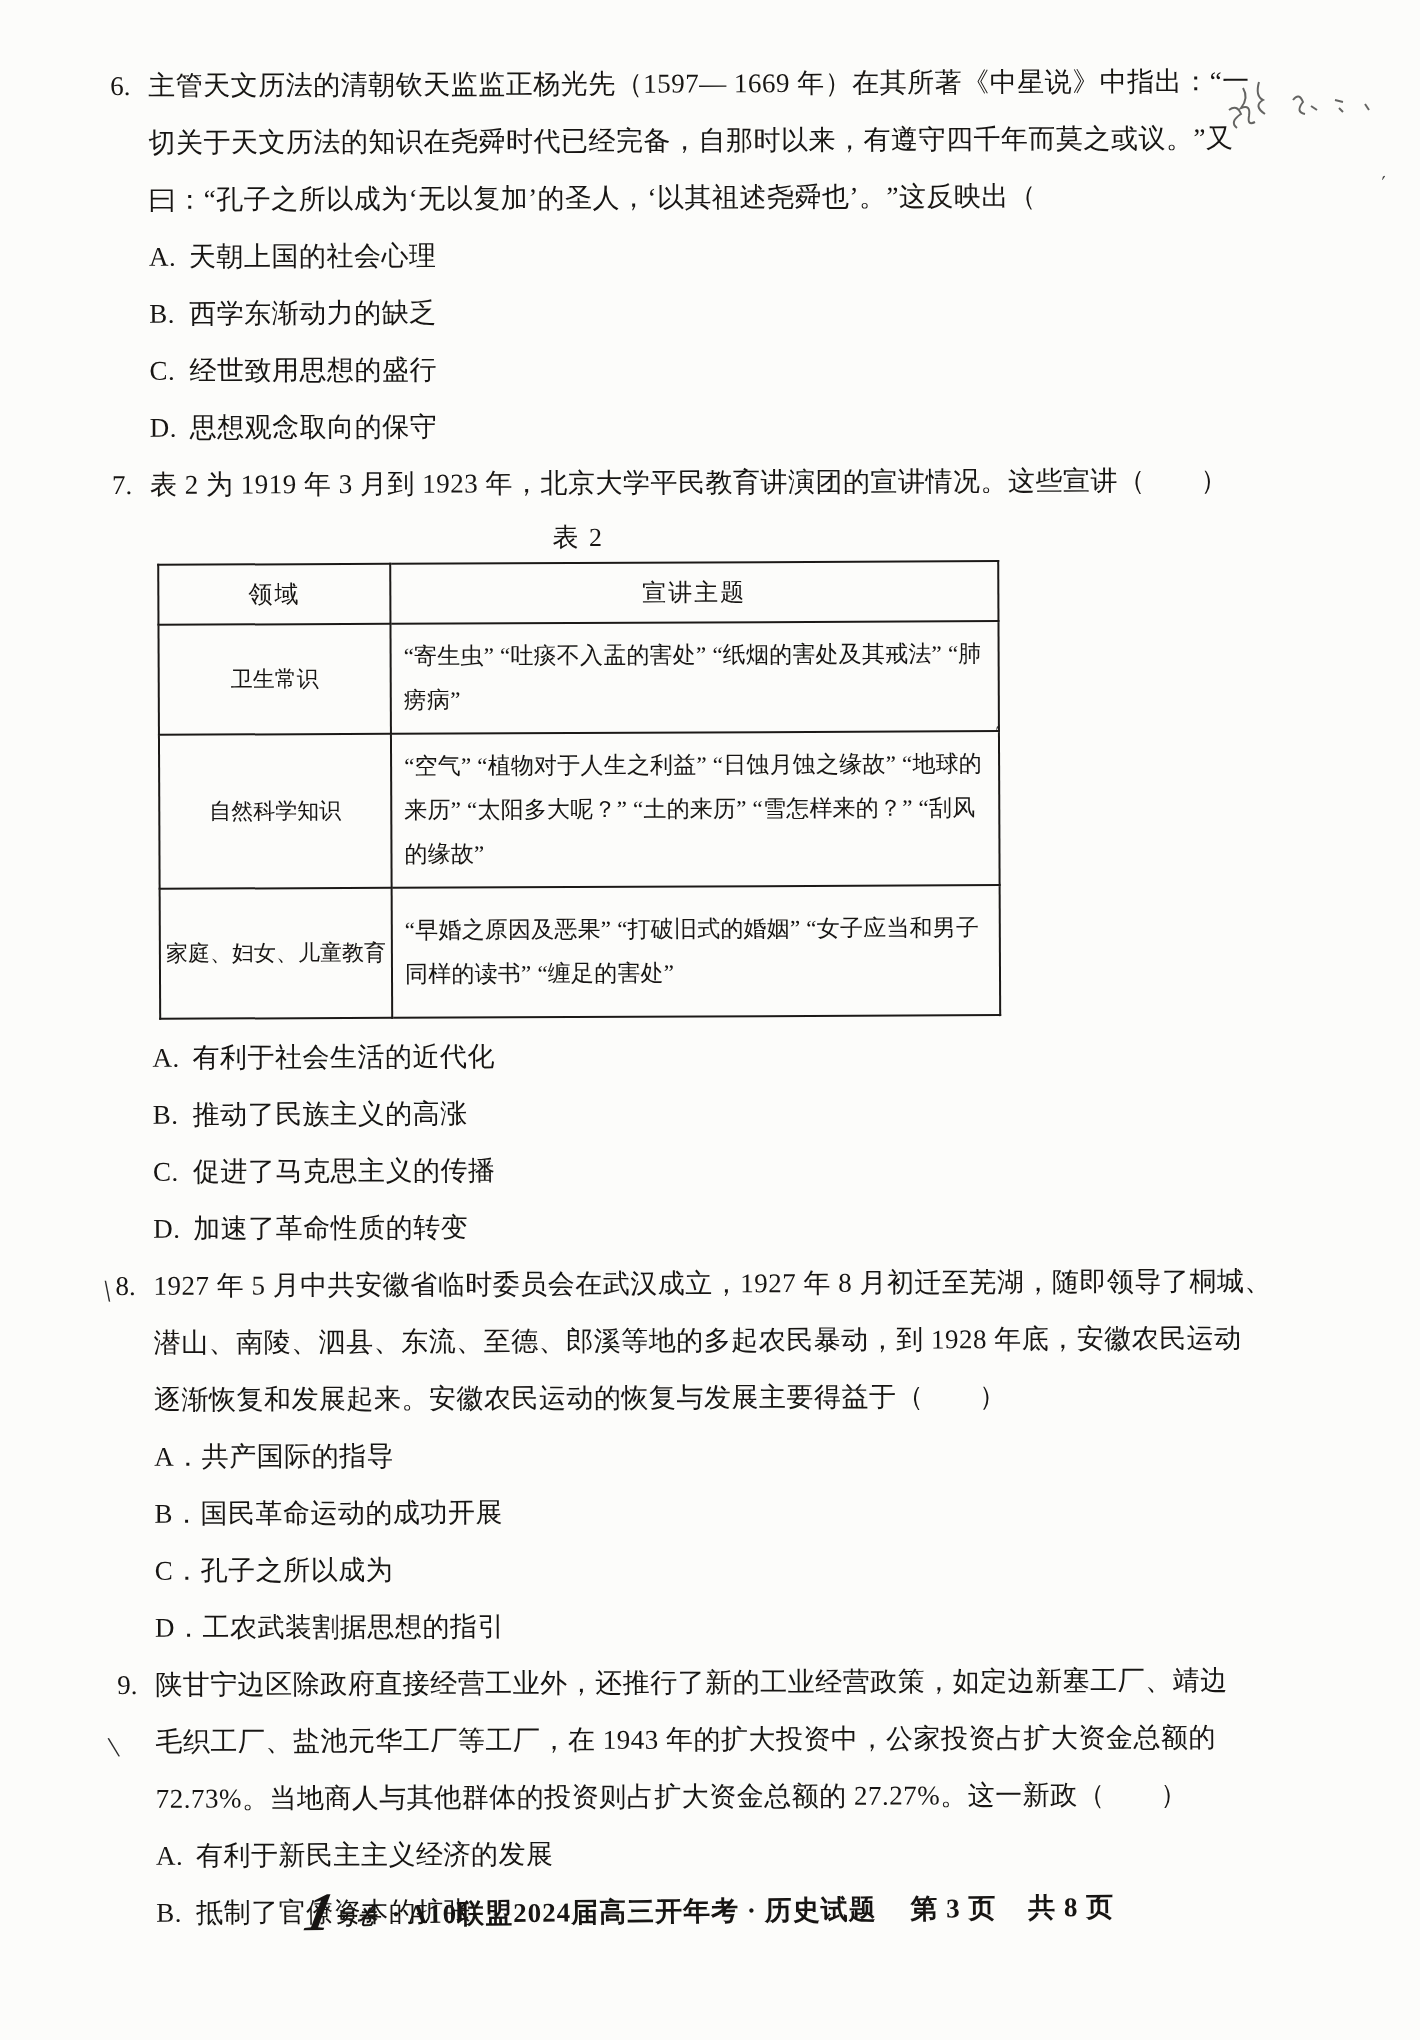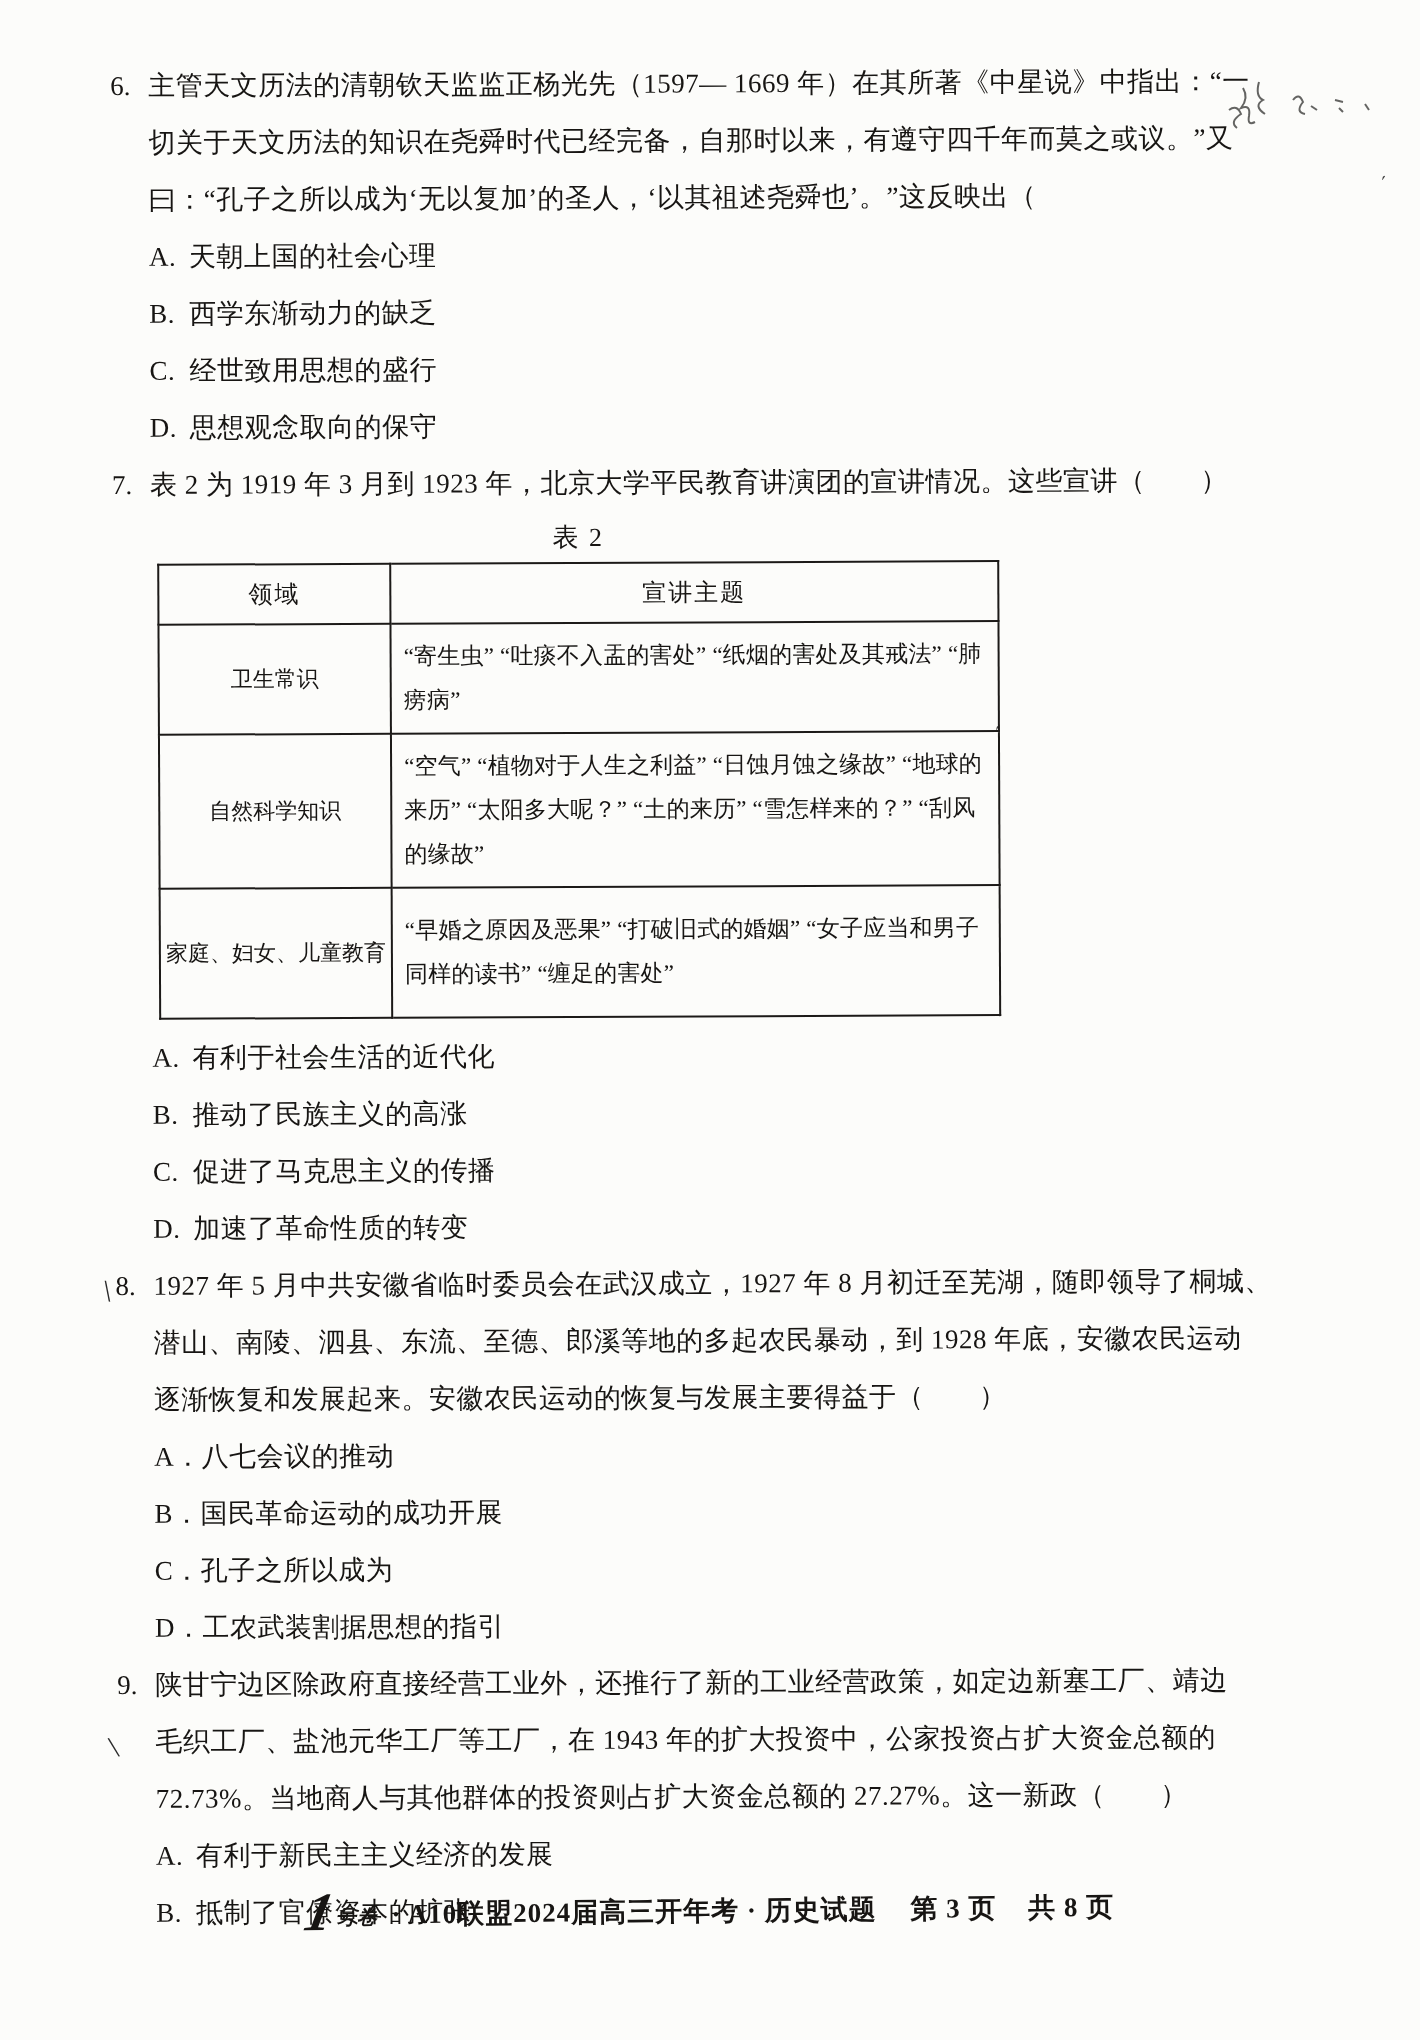--- a/index.html
+++ b/index.html
@@ -156,21 +156,21 @@
       <div class="option"><span class="opt-label">A.</span><span>有利于社会生活的近代化</span></div>
       <div class="option"><span class="opt-label">B.</span><span>推动了民族主义的高涨</span></div>
       <div class="option"><span class="opt-label">C.</span><span>促进了马克思主义的传播</span></div>
       <div class="option"><span class="opt-label">D.</span><span>加速了革命性质的转变</span></div>
     </section>
 
     <section class="question">
       <div class="stem-line"><span class="stray">\</span><span class="qnum">8.</span><span>1927 年 5 月中共安徽省临时委员会在武汉成立，1927 年 8 月初迁至芜湖，随即领导了桐城、</span></div>
       <div class="stem-line">潜山、南陵、泗县、东流、至德、郎溪等地的多起农民暴动，到 1928 年底，安徽农民运动</div>
       <div class="stem-line">逐渐恢复和发展起来。安徽农民运动的恢复与发展主要得益于（　　）</div>
-      <div class="option"><span class="opt-label">A．</span><span>八七会议的推动</span></div>
+      <div class="option"><span class="opt-label">A．</span><span>共产国际的指导</span></div>
       <div class="option"><span class="opt-label">B．</span><span>国民革命运动的成功开展</span></div>
       <div class="option"><span class="opt-label">C．</span><span>孔子之所以成为</span></div>
       <div class="option"><span class="opt-label">D．</span><span>工农武装割据思想的指引</span></div>
     </section>
 
     <section class="question">
       <div class="stem-line"><span class="qnum">9.</span><span>陕甘宁边区除政府直接经营工业外，还推行了新的工业经营政策，如定边新塞工厂、靖边</span></div>
       <div class="stem-line"><span class="stray v">\</span><span>毛织工厂、盐池元华工厂等工厂，在 1943 年的扩大投资中，公家投资占扩大资金总额的</span></div>
       <div class="stem-line">72.73%。当地商人与其他群体的投资则占扩大资金总额的 27.27%。这一新政（　　）</div>
       <div class="option"><span class="opt-label">A.</span><span>有利于新民主主义经济的发展</span></div>

